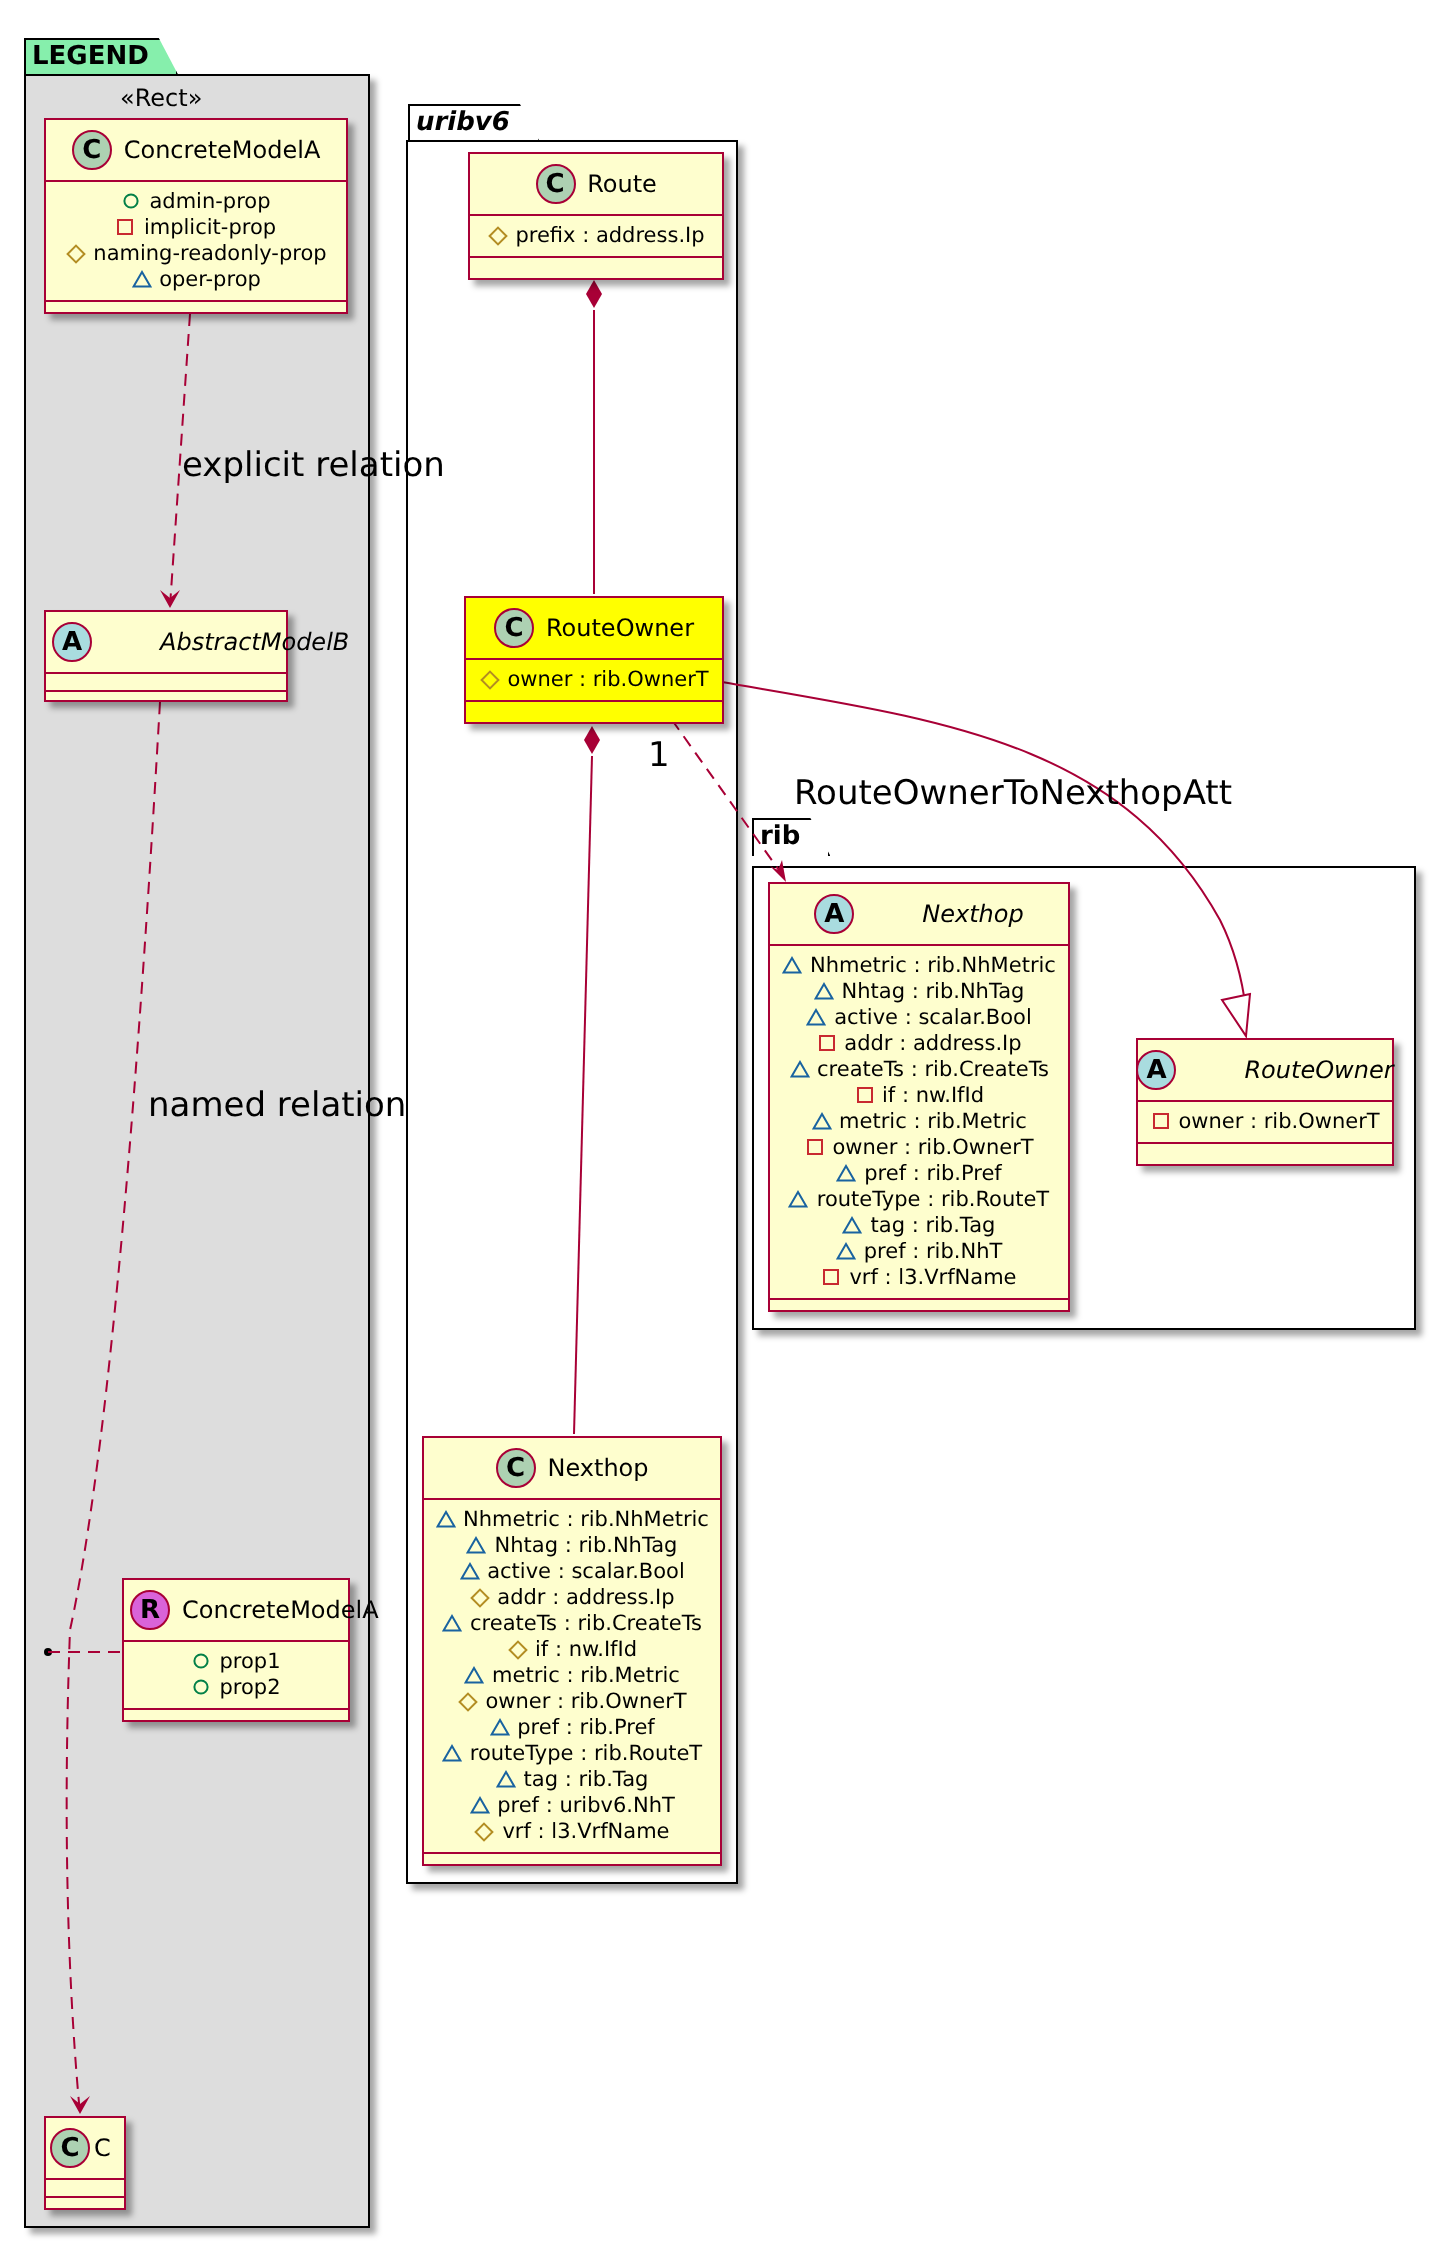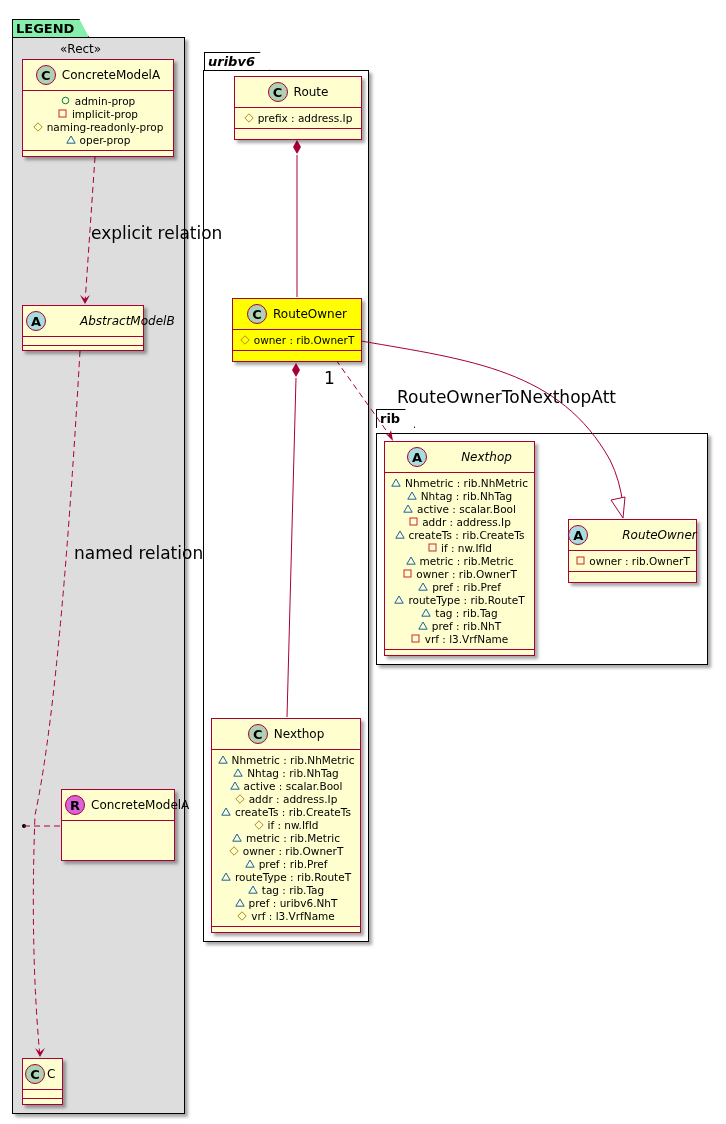--- a/index.html
+++ b/index.html
@@ -135,20 +135,38 @@
   </div>
   <div class="cls-attrs empty"></div>
   <div class="cls-methods"></div>
 </div>
 
 <div class="cls" style="left:61px; top:789px; width:114px; height:72px;">
   <div class="cls-head compact">
     <span class="badge r">R</span>
     <span class="cls-name">ConcreteModelA</span>
   </div>
+  <div class="cls-attrs">
+      <div class="attr">
+        <span class="vis">
+          <svg width="9" height="9">
+            <circle cx="4.5" cy="4.5" r="3.3" fill="none" stroke="#038048" stroke-width="1"></circle>
+          </svg>
+        </span>
+        <span>prop1</span>
+      </div>
+      <div class="attr">
+        <span class="vis">
+          <svg width="9" height="9">
+            <circle cx="4.5" cy="4.5" r="3.3" fill="none" stroke="#038048" stroke-width="1"></circle>
+          </svg>
+        </span>
+        <span>prop2</span>
+      </div>
+    </div>
   <div class="cls-methods"></div>
 </div>
 
 <div class="cls" style="left:22px; top:1058px; width:41px; height:47px;">
   <div class="cls-head compact" style="padding:4px 2px;">
     <span class="badge c" style="margin-right:2px;">C</span>
     <span class="cls-name">C</span>
   </div>
   <div class="cls-attrs empty"></div>
   <div class="cls-methods"></div>

